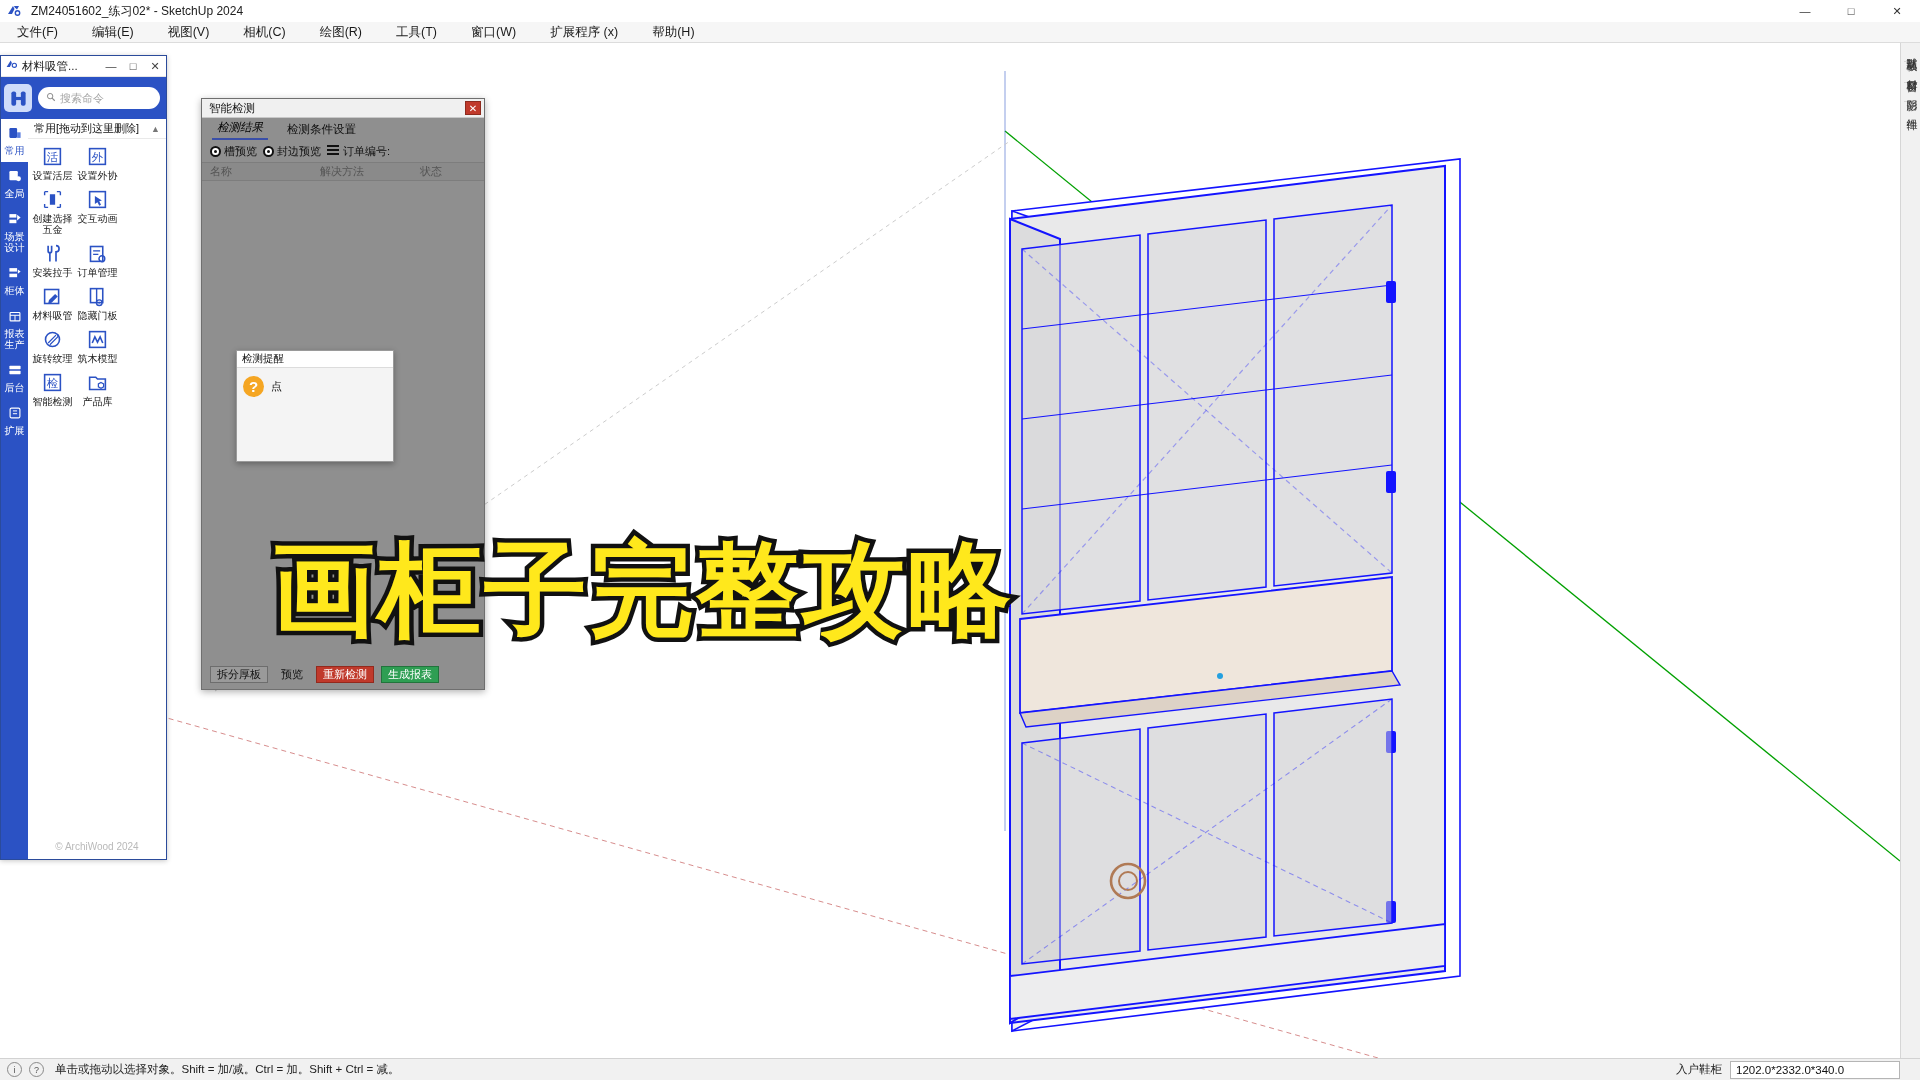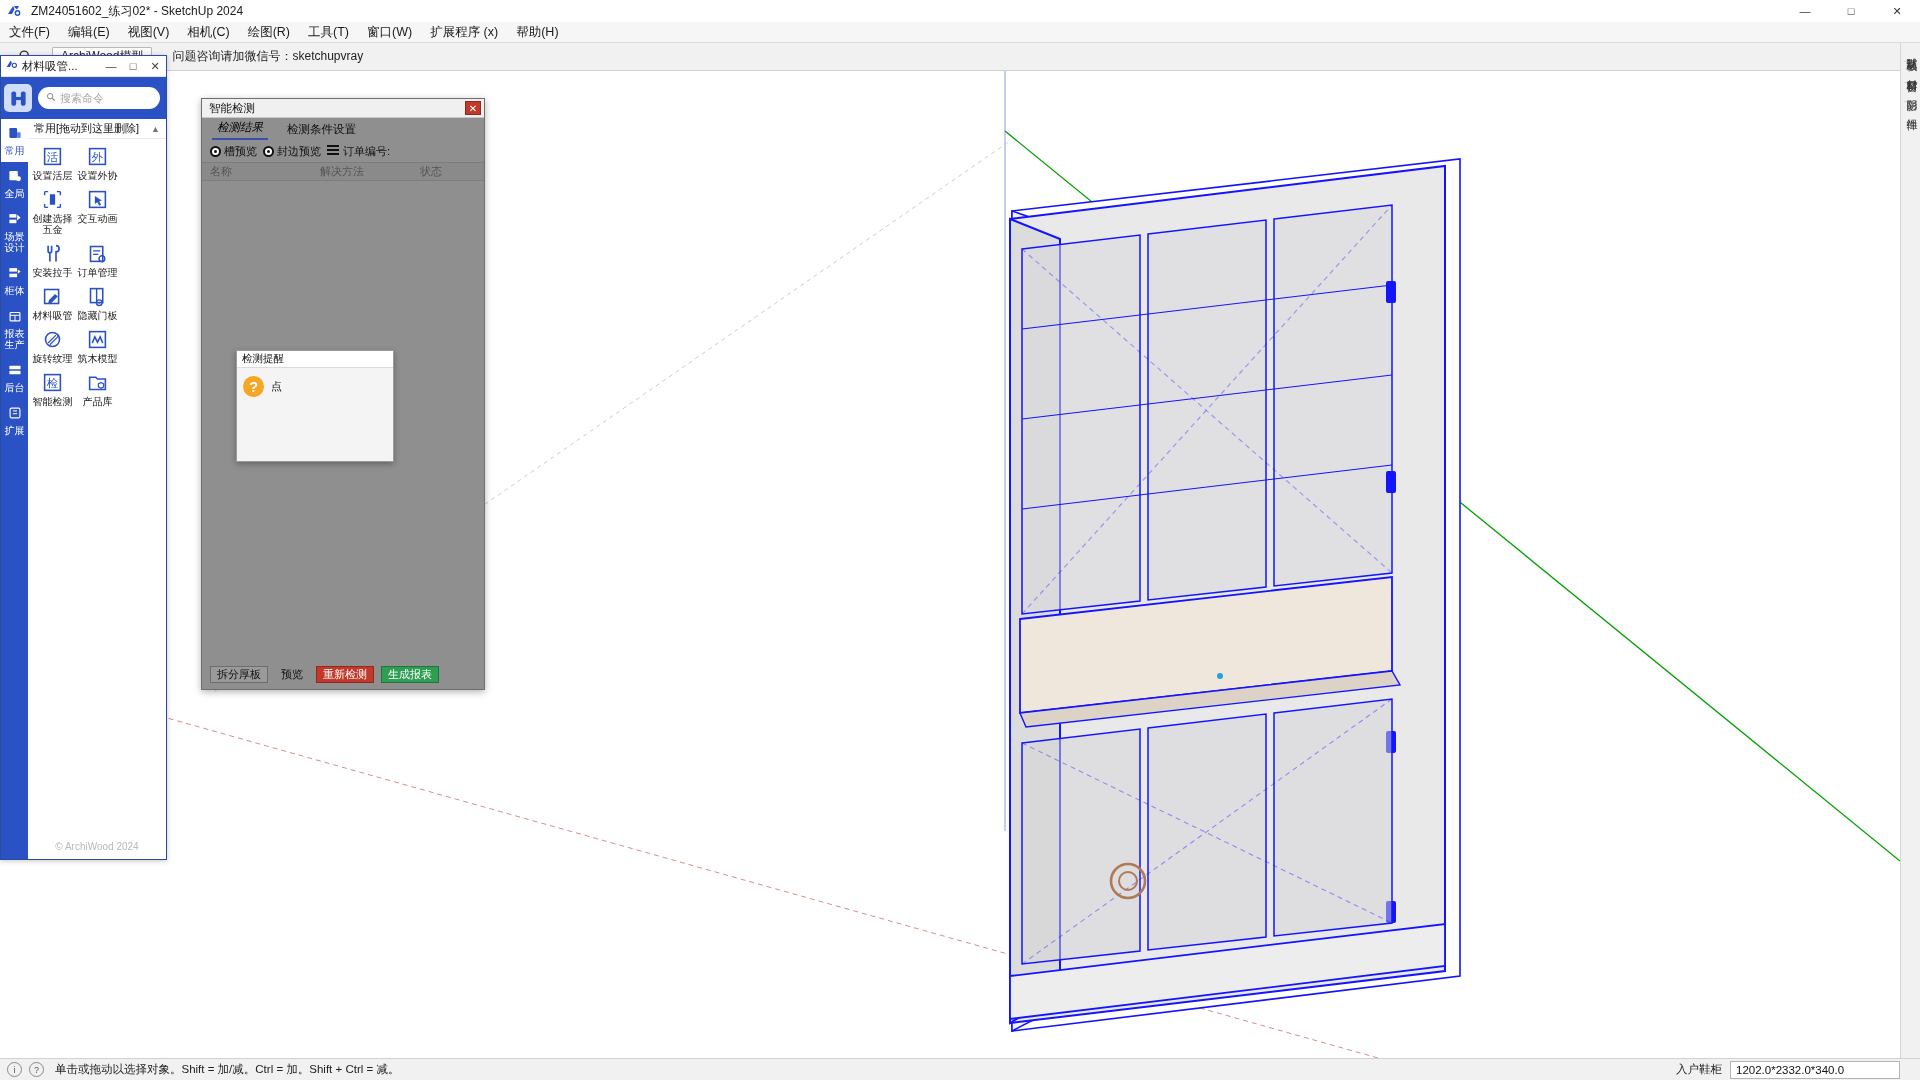--- a/index.html
+++ b/index.html
@@ -25,21 +25,21 @@
     font-size: 11px; color: #333;
   }
 
   
   .menubar {
     position: absolute; top: 22px; left: 0; width: 1920px; height: 21px;
     background: #f6f6f6; display: flex; align-items: center;
     border-bottom: 1px solid #dcdcdc;
   }
   .menu-item {
-    font-size: 12.5px; color: #1a1a1a; padding: 2px 9px; line-height: 16px;
+    font-size: 12.5px; color: #1a1a1a; padding: 2px 17px; line-height: 16px;
     white-space: nowrap;
   }
 
   
   .toolbar {
     position: absolute; top: 43px; left: 0; width: 1920px; height: 28px;
     background: #f1f1f1; border-bottom: 1px solid #d2d2d2; display: flex; align-items: center;
   }
   .search-glass {
     width: 26px; height: 26px; margin-left: 12px; display: flex;
@@ -285,30 +285,20 @@
     <div class="menu-item">编辑(E)</div>
     <div class="menu-item">视图(V)</div>
     <div class="menu-item">相机(C)</div>
     <div class="menu-item">绘图(R)</div>
     <div class="menu-item">工具(T)</div>
     <div class="menu-item">窗口(W)</div>
     <div class="menu-item">扩展程序 (x)</div>
     <div class="menu-item">帮助(H)</div>
   </div>
 
-  <div class="toolbar">
-    <div class="search-glass">
-      <svg width="15" height="15" viewBox="0 0 16 16">
-        <circle cx="6.6" cy="6.6" r="4.3" fill="none" stroke="#303030" stroke-width="1.5"></circle>
-        <line x1="9.8" y1="9.8" x2="14" y2="14" stroke="#303030" stroke-width="1.7"></line>
-      </svg>
-    </div>
-    <div class="tb-tab">ArchiWood模型</div>
-    <div class="tb-tab plain">问题咨询请加微信号：sketchupvray</div>
-  </div>
 
   <div class="rightdock">
     <div class="rd-item">默认面板</div>
     <div class="rd-sep"></div>
     <div class="rd-item">材料窗口</div>
     <div class="rd-sep"></div>
     <div class="rd-item">阴影</div>
     <div class="rd-sep"></div>
     <div class="rd-item">组件</div>
   </div>
@@ -679,20 +669,21 @@
   </div>
 
   <div class="subdlg">
     <div class="subdlg-title">检测提醒</div>
     <div class="subdlg-body">
       <div class="qmark">?</div>
       <div class="subdlg-msg">点</div>
     </div>
   </div>
 
+  <div class="ovl ovl-yel">画柜子完整攻略</div>
 
   <div class="statusbar">
     <div class="sb-ic">i</div>
     <div class="sb-ic">?</div>
     <div class="sb-hint">单击或拖动以选择对象。Shift = 加/减。Ctrl = 加。Shift + Ctrl = 减。</div>
     <div class="sb-right">
       <div class="sb-label">入户鞋柜</div>
       <div class="sb-field">1202.0*2332.0*340.0</div>
     </div>
   </div>

